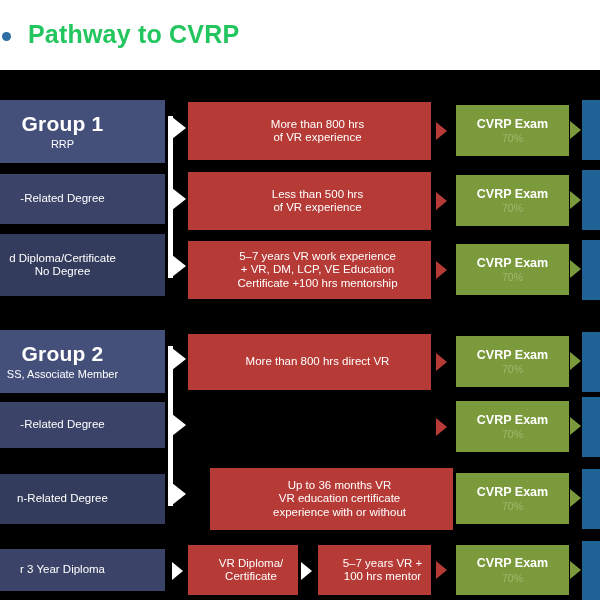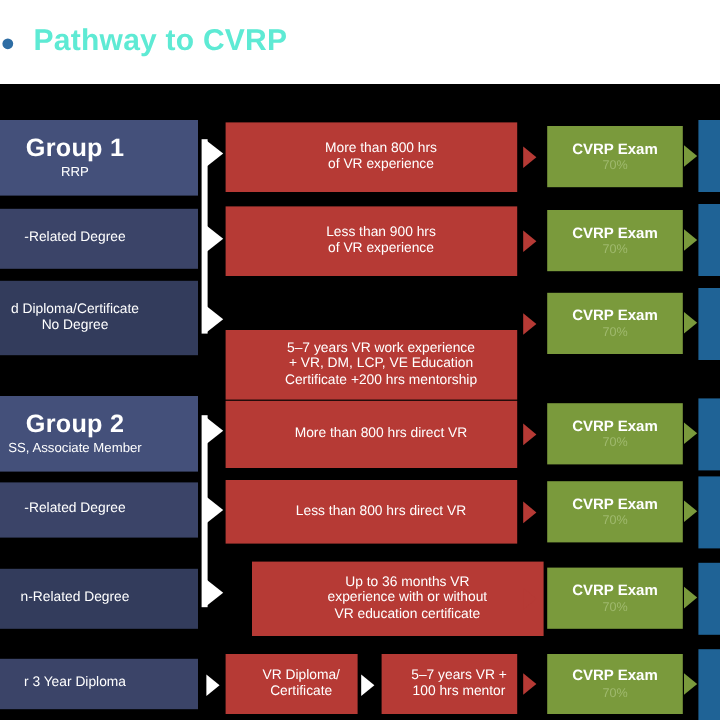--- a/index.html
+++ b/index.html
@@ -16,21 +16,21 @@
   .header-band{
     position:absolute;left:0;top:0;width:600px;height:70px;
     background:#ffffff;
   }
   .logo-dot{
     position:absolute;left:2px;top:32px;width:9px;height:9px;
     background:#2e6da4;border-radius:50%;
   }
   .header-title{
     position:absolute;left:28px;top:20px;
-    font-size:25px;font-weight:bold;color:#5eead4;
+    font-size:25px;font-weight:bold;color:#22c55e;
     letter-spacing:.2px;white-space:nowrap;
   }
 
   
   .box{
     position:absolute;
     box-sizing:border-box;
     display:flex;flex-direction:column;
     align-items:center;justify-content:center;
     text-align:center;color:#ffffff;
@@ -104,27 +104,27 @@
   <div class="bracket" style="left:168px;top:116px;width:5px;height:162px;"></div>
   <div class="arrow arrow-white" style="left:172px;top:117px;"></div>
   <div class="arrow arrow-white" style="left:172px;top:188px;"></div>
   <div class="arrow arrow-white" style="left:172px;top:255px;"></div>
 
   <div class="box red" style="left:188px;top:102px;width:243px;height:58px;">
     <span class="rl">More than 800 hrs</span>
     <span class="rl">of VR experience</span>
   </div>
   <div class="box red" style="left:188px;top:172px;width:243px;height:58px;">
-    <span class="rl">Less than 900 hrs</span>
+    <span class="rl">Less than 500 hrs</span>
     <span class="rl">of VR experience</span>
   </div>
-  <div class="box red" style="left:188px;top:241px;width:243px;height:58px;margin-top:34px;">
+  <div class="box red" style="left:188px;top:241px;width:243px;height:58px;">
     <span class="rl">5–7 years VR work experience</span>
     <span class="rl">+ VR, DM, LCP, VE Education</span>
-    <span class="rl">Certificate +200 hrs mentorship</span>
+    <span class="rl">Certificate +100 hrs mentorship</span>
   </div>
 
   <div class="arrow arrow-red" style="left:436px;top:122px;"></div>
   <div class="arrow arrow-red" style="left:436px;top:192px;"></div>
   <div class="arrow arrow-red" style="left:436px;top:261px;"></div>
 
   <div class="box green" style="left:456px;top:105px;width:113px;height:51px;">
     <span class="ex">CVRP Exam</span>
     <span class="pc">70%</span>
   </div>
@@ -156,27 +156,24 @@
 
   <div class="bracket" style="left:168px;top:346px;width:5px;height:160px;"></div>
   <div class="arrow arrow-white" style="left:172px;top:348px;"></div>
   <div class="arrow arrow-white" style="left:172px;top:414px;"></div>
   <div class="arrow arrow-white" style="left:172px;top:483px;"></div>
   <div class="arrow arrow-white-sm" style="left:172px;top:562px;"></div>
 
   <div class="box red" style="left:188px;top:334px;width:243px;height:56px;">
     <span class="rl">More than 800 hrs direct VR</span>
   </div>
-  <div class="box red" style="left:188px;top:400px;width:243px;height:53px;">
-    <span class="rl">Less than 800 hrs direct VR</span>
-  </div>
   <div class="box red" style="left:188px;top:468px;width:243px;height:62px;margin-left:22px;">
     <span class="rl">Up to 36 months VR</span>
+    <span class="rl">VR education certificate</span>
     <span class="rl">experience with or without</span>
-    <span class="rl">VR education certificate</span>
   </div>
 
   <div class="box red" style="left:188px;top:545px;width:110px;height:50px;">
     <span class="rl">VR Diploma/</span>
     <span class="rl">Certificate</span>
   </div>
   <div class="arrow arrow-white-sm" style="left:301px;top:562px;"></div>
   <div class="box red" style="left:318px;top:545px;width:113px;height:50px;text-align:center;">
     <span class="rl">5–7 years VR +</span>
     <span class="rl">100 hrs mentor</span>

